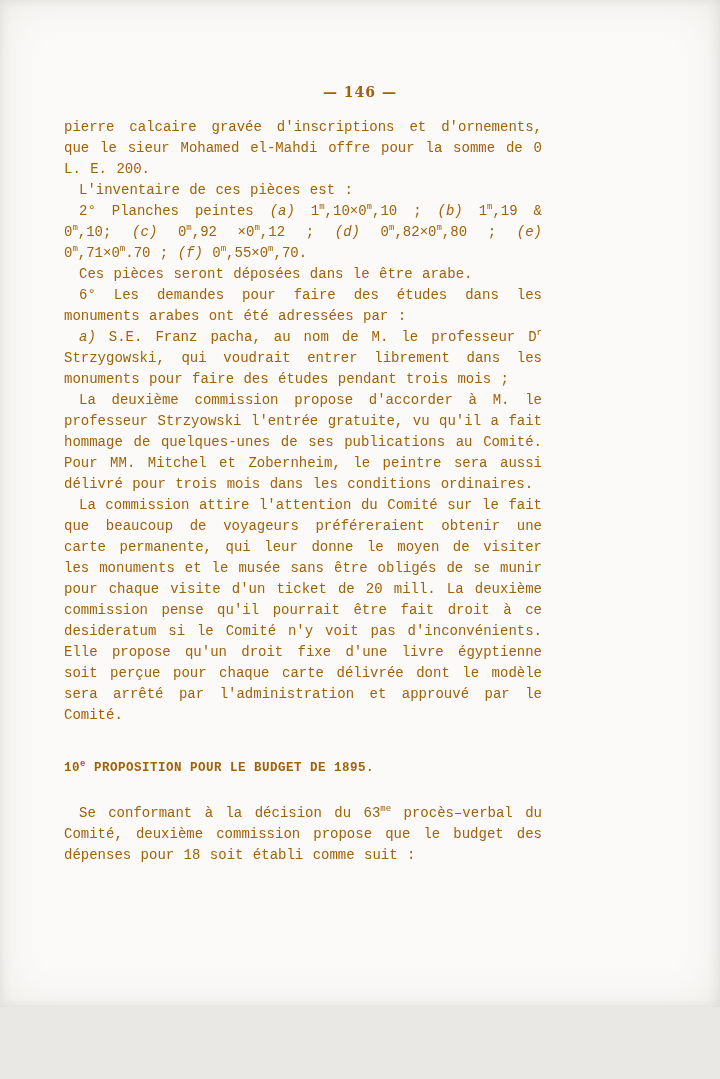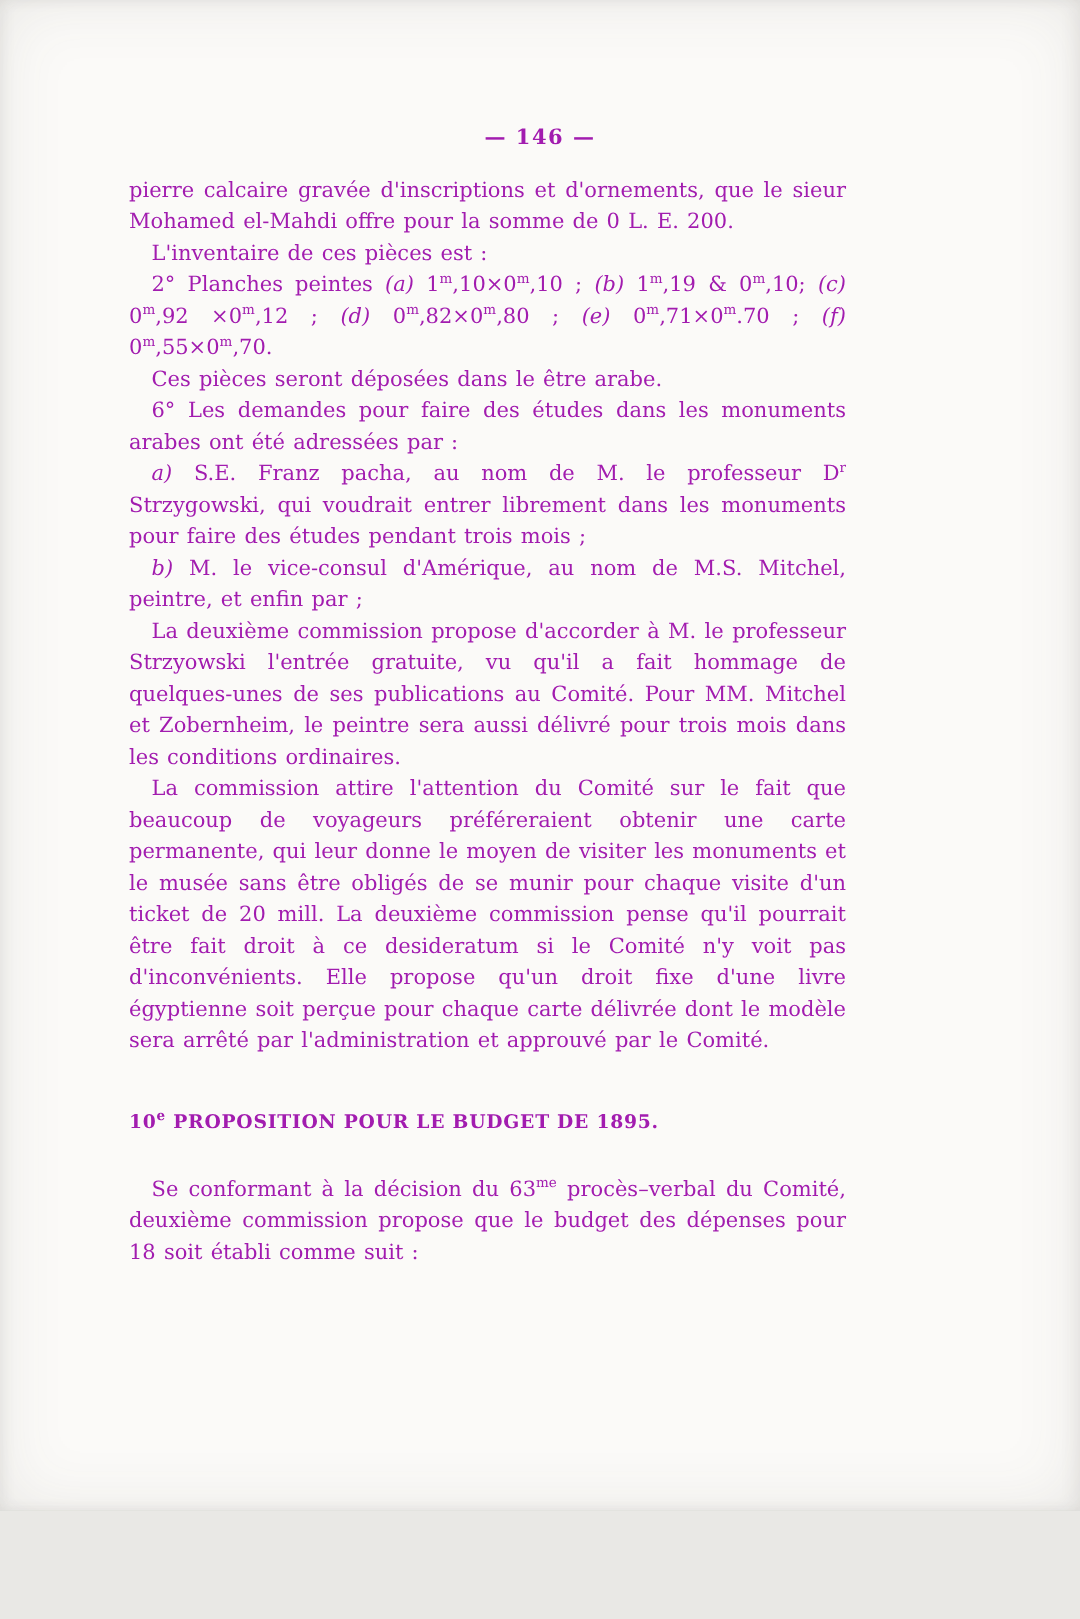--- a/index.html
+++ b/index.html
@@ -10,32 +10,33 @@
   .page {
     position: relative;
     width: 720px;
     height: 1007px;
     margin: 0 auto;
     background: #fbfaf8;
     box-shadow: inset 0 0 45px rgba(80,75,70,0.10), inset -4px 0 10px rgba(80,75,70,0.07), inset 4px 0 8px rgba(80,75,70,0.05);
     box-sizing: border-box;
     padding-top: 84px;
     font-family: "DejaVu Serif", "Liberation Serif", serif;
-    color: #a21caf;
+    color: #a16207;
   }
   .page-number {
     text-align: center;
     font-size: 14px;
     font-weight: bold;
     letter-spacing: 1px;
     margin: 0 0 17px 0;
   }
   .page-body {
     width: 478px;
-    margin-left: 86px;
+    margin-left: 64px;
+    font-family: Liberation Mono, monospace;
   }
   .para {
     margin: 0;
     font-size: 14px;
     line-height: 21px;
     text-align: justify;
     text-indent: 15px;
     word-spacing: 1px;
   }
   .para.noindent {
@@ -60,21 +61,20 @@
 <div class="page">
   <div class="page-number">— 146 —</div>
 
   <div class="page-body">
     <p class="para noindent">pierre calcaire gravée d'inscriptions et d'ornements, que le sieur Mohamed el-Mahdi offre pour la somme de 0 L. E. 200.</p>
     <p class="para">L'inventaire de ces pièces est :</p>
     <p class="para">2° Planches peintes <i>(a)</i> 1<sup>m</sup>,10×0<sup>m</sup>,10 ; <i>(b)</i> 1<sup>m</sup>,19 &amp; 0<sup>m</sup>,10; <i>(c)</i> 0<sup>m</sup>,92 ×0<sup>m</sup>,12 ; <i>(d)</i> 0<sup>m</sup>,82×0<sup>m</sup>,80 ; <i>(e)</i> 0<sup>m</sup>,71×0<sup>m</sup>.70 ; <i>(f)</i> 0<sup>m</sup>,55×0<sup>m</sup>,70.</p>
     <p class="para">Ces pièces seront déposées dans le être arabe.</p>
     <p class="para">6° Les demandes pour faire des études dans les monuments arabes ont été adressées par :</p>
     <p class="para"><i>a)</i> S.E. Franz pacha, au nom de M. le professeur D<sup>r</sup> Strzygowski, qui voudrait entrer librement dans les monuments pour faire des études pendant trois mois ;</p>
-    <p class="para"><i>b)</i> M. le vice-consul d'Amérique, au nom de M.S. Mitchel, peintre, et enfin par ;</p>
     <p class="para">La deuxième commission propose d'accorder à M. le professeur Strzyowski l'entrée gratuite, vu qu'il a fait hommage de quelques-unes de ses publications au Comité. Pour MM. Mitchel et Zobernheim, le peintre sera aussi délivré pour trois mois dans les conditions ordinaires.</p>
     <p class="para">La commission attire l'attention du Comité sur le fait que beaucoup de voyageurs préféreraient obtenir une carte permanente, qui leur donne le moyen de visiter les monuments et le musée sans être obligés de se munir pour chaque visite d'un ticket de 20 mill. La deuxième commission pense qu'il pourrait être fait droit à ce desideratum si le Comité n'y voit pas d'inconvénients. Elle propose qu'un droit fixe d'une livre égyptienne soit perçue pour chaque carte délivrée dont le modèle sera arrêté par l'administration et approuvé par le Comité.</p>
 
     <h2 class="section-heading">10<sup>e</sup> PROPOSITION POUR LE BUDGET DE 1895.</h2>
 
     <p class="para">Se conformant à la décision du 63<sup>me</sup> procès–verbal du Comité, deuxième commission propose que le budget des dépenses pour 18 soit établi comme suit :</p>
   </div>
 </div>
 
 </body></html>

